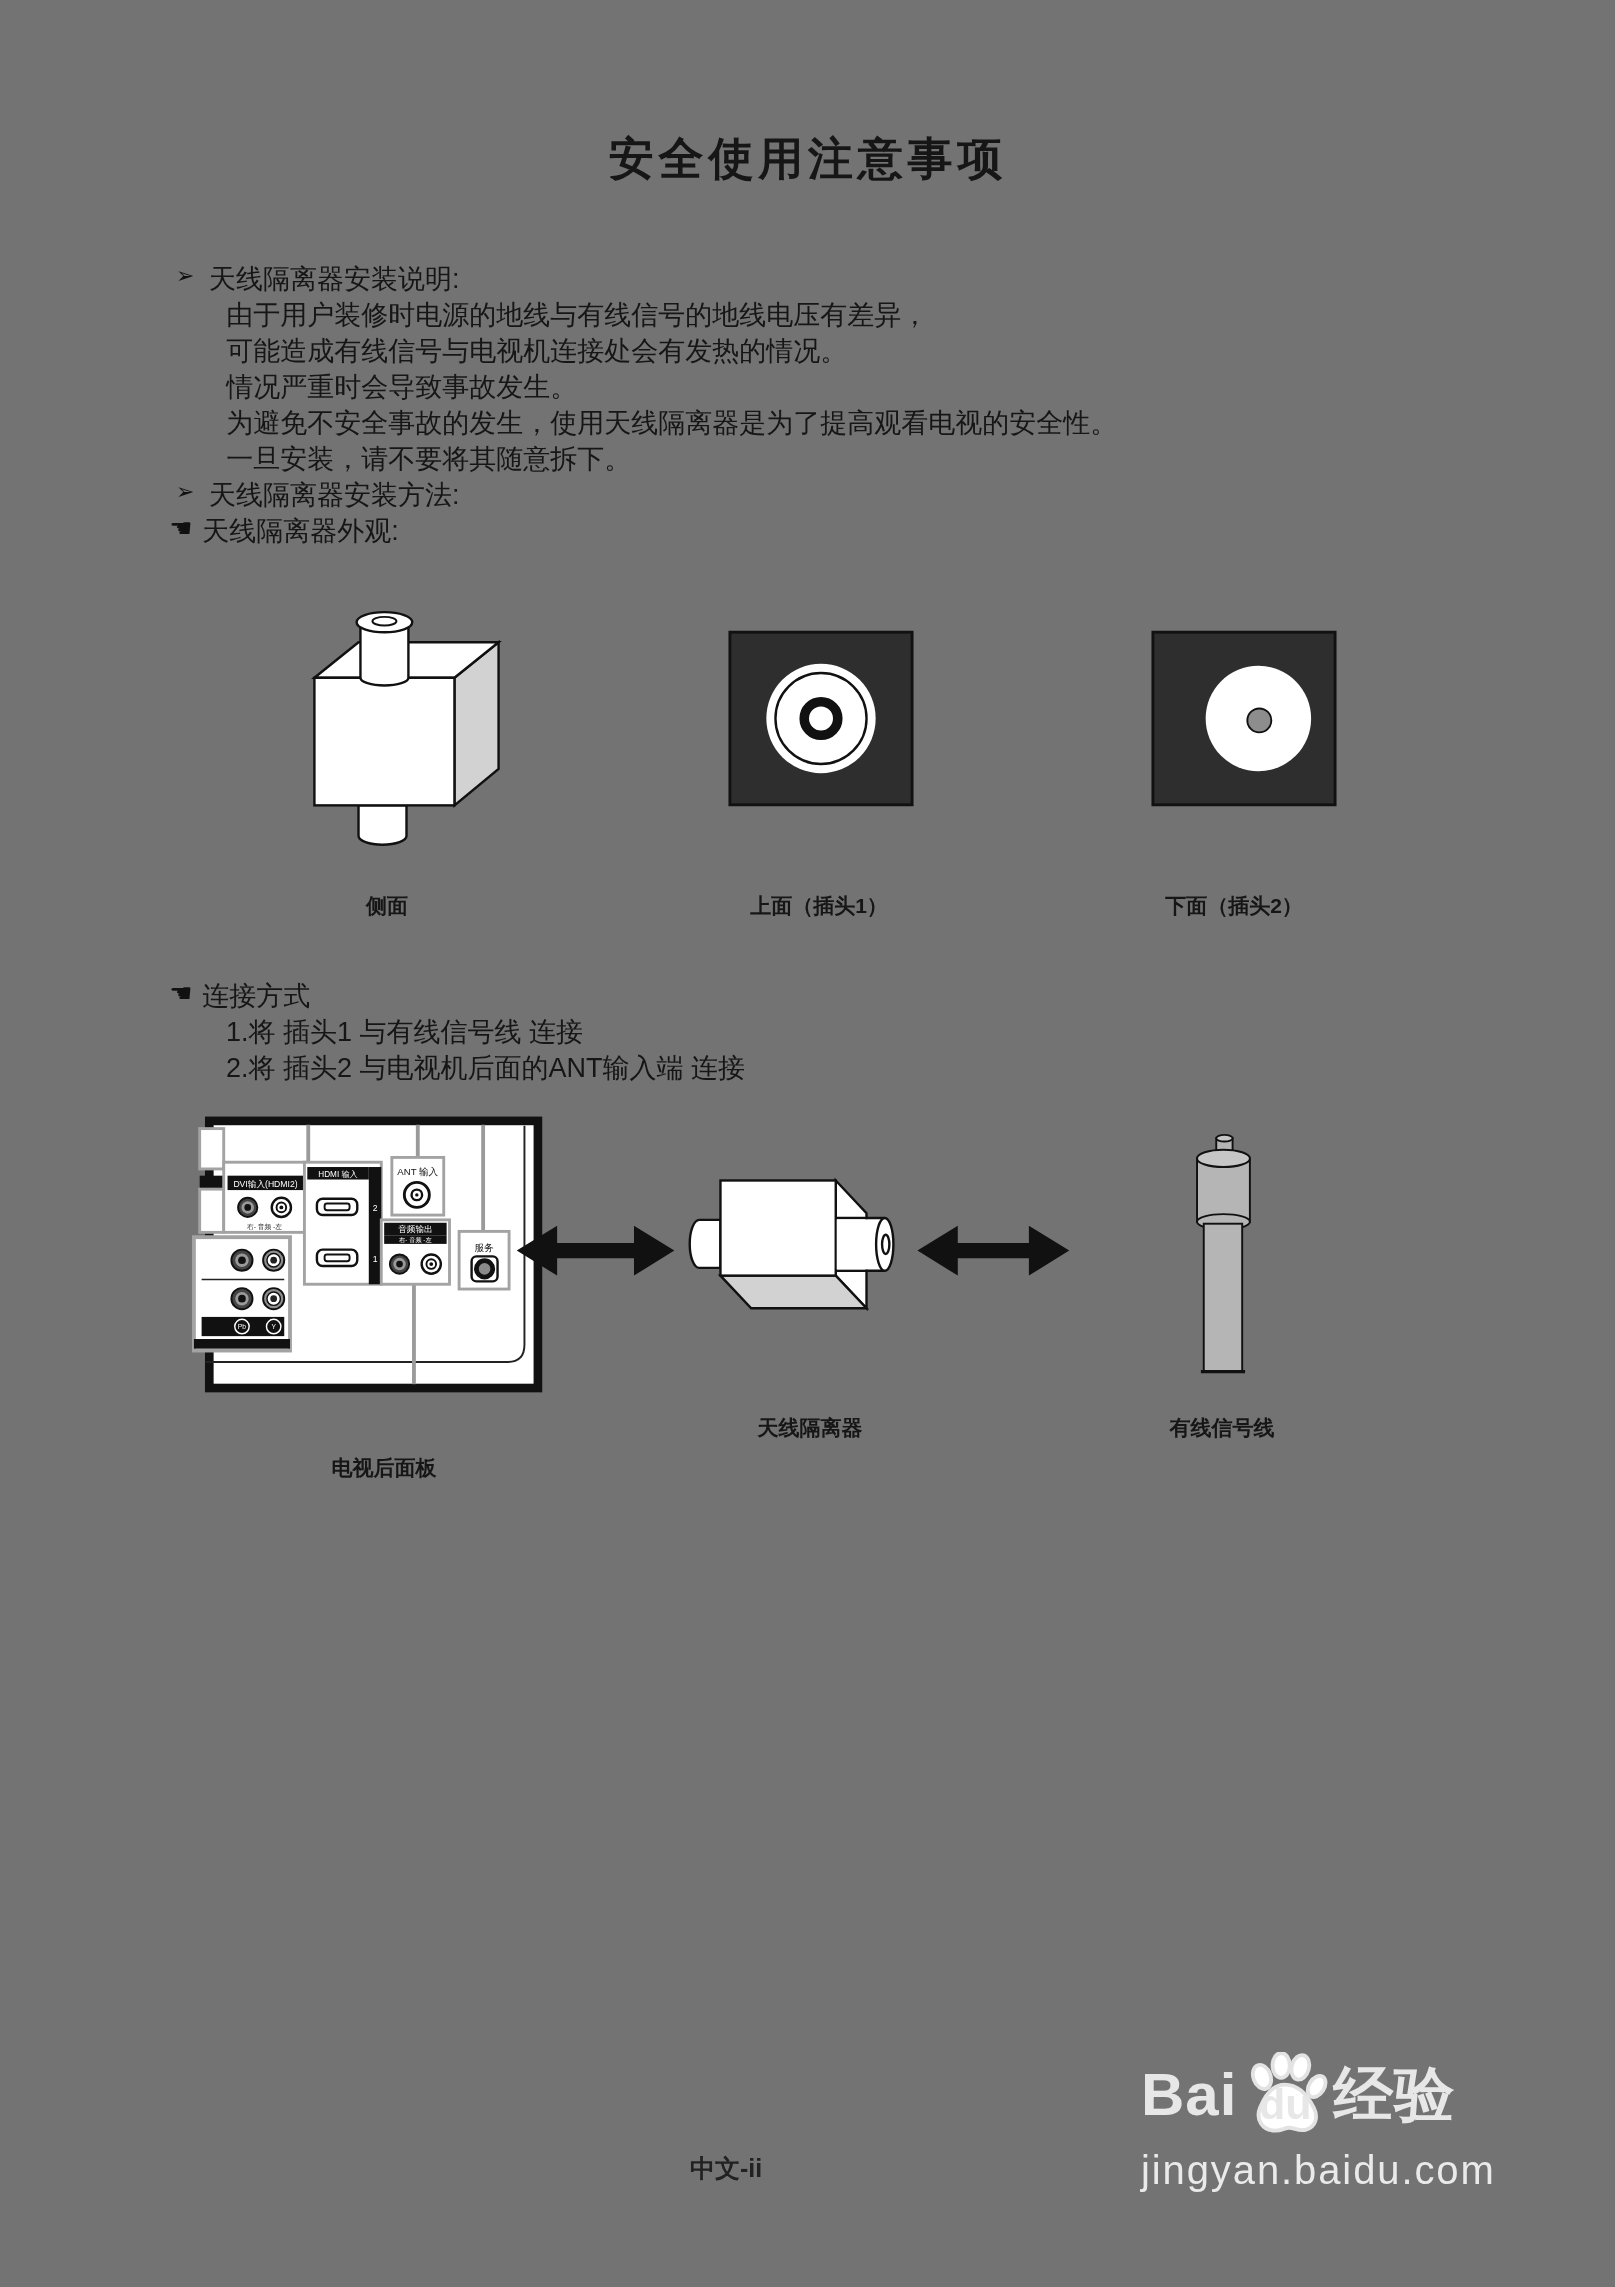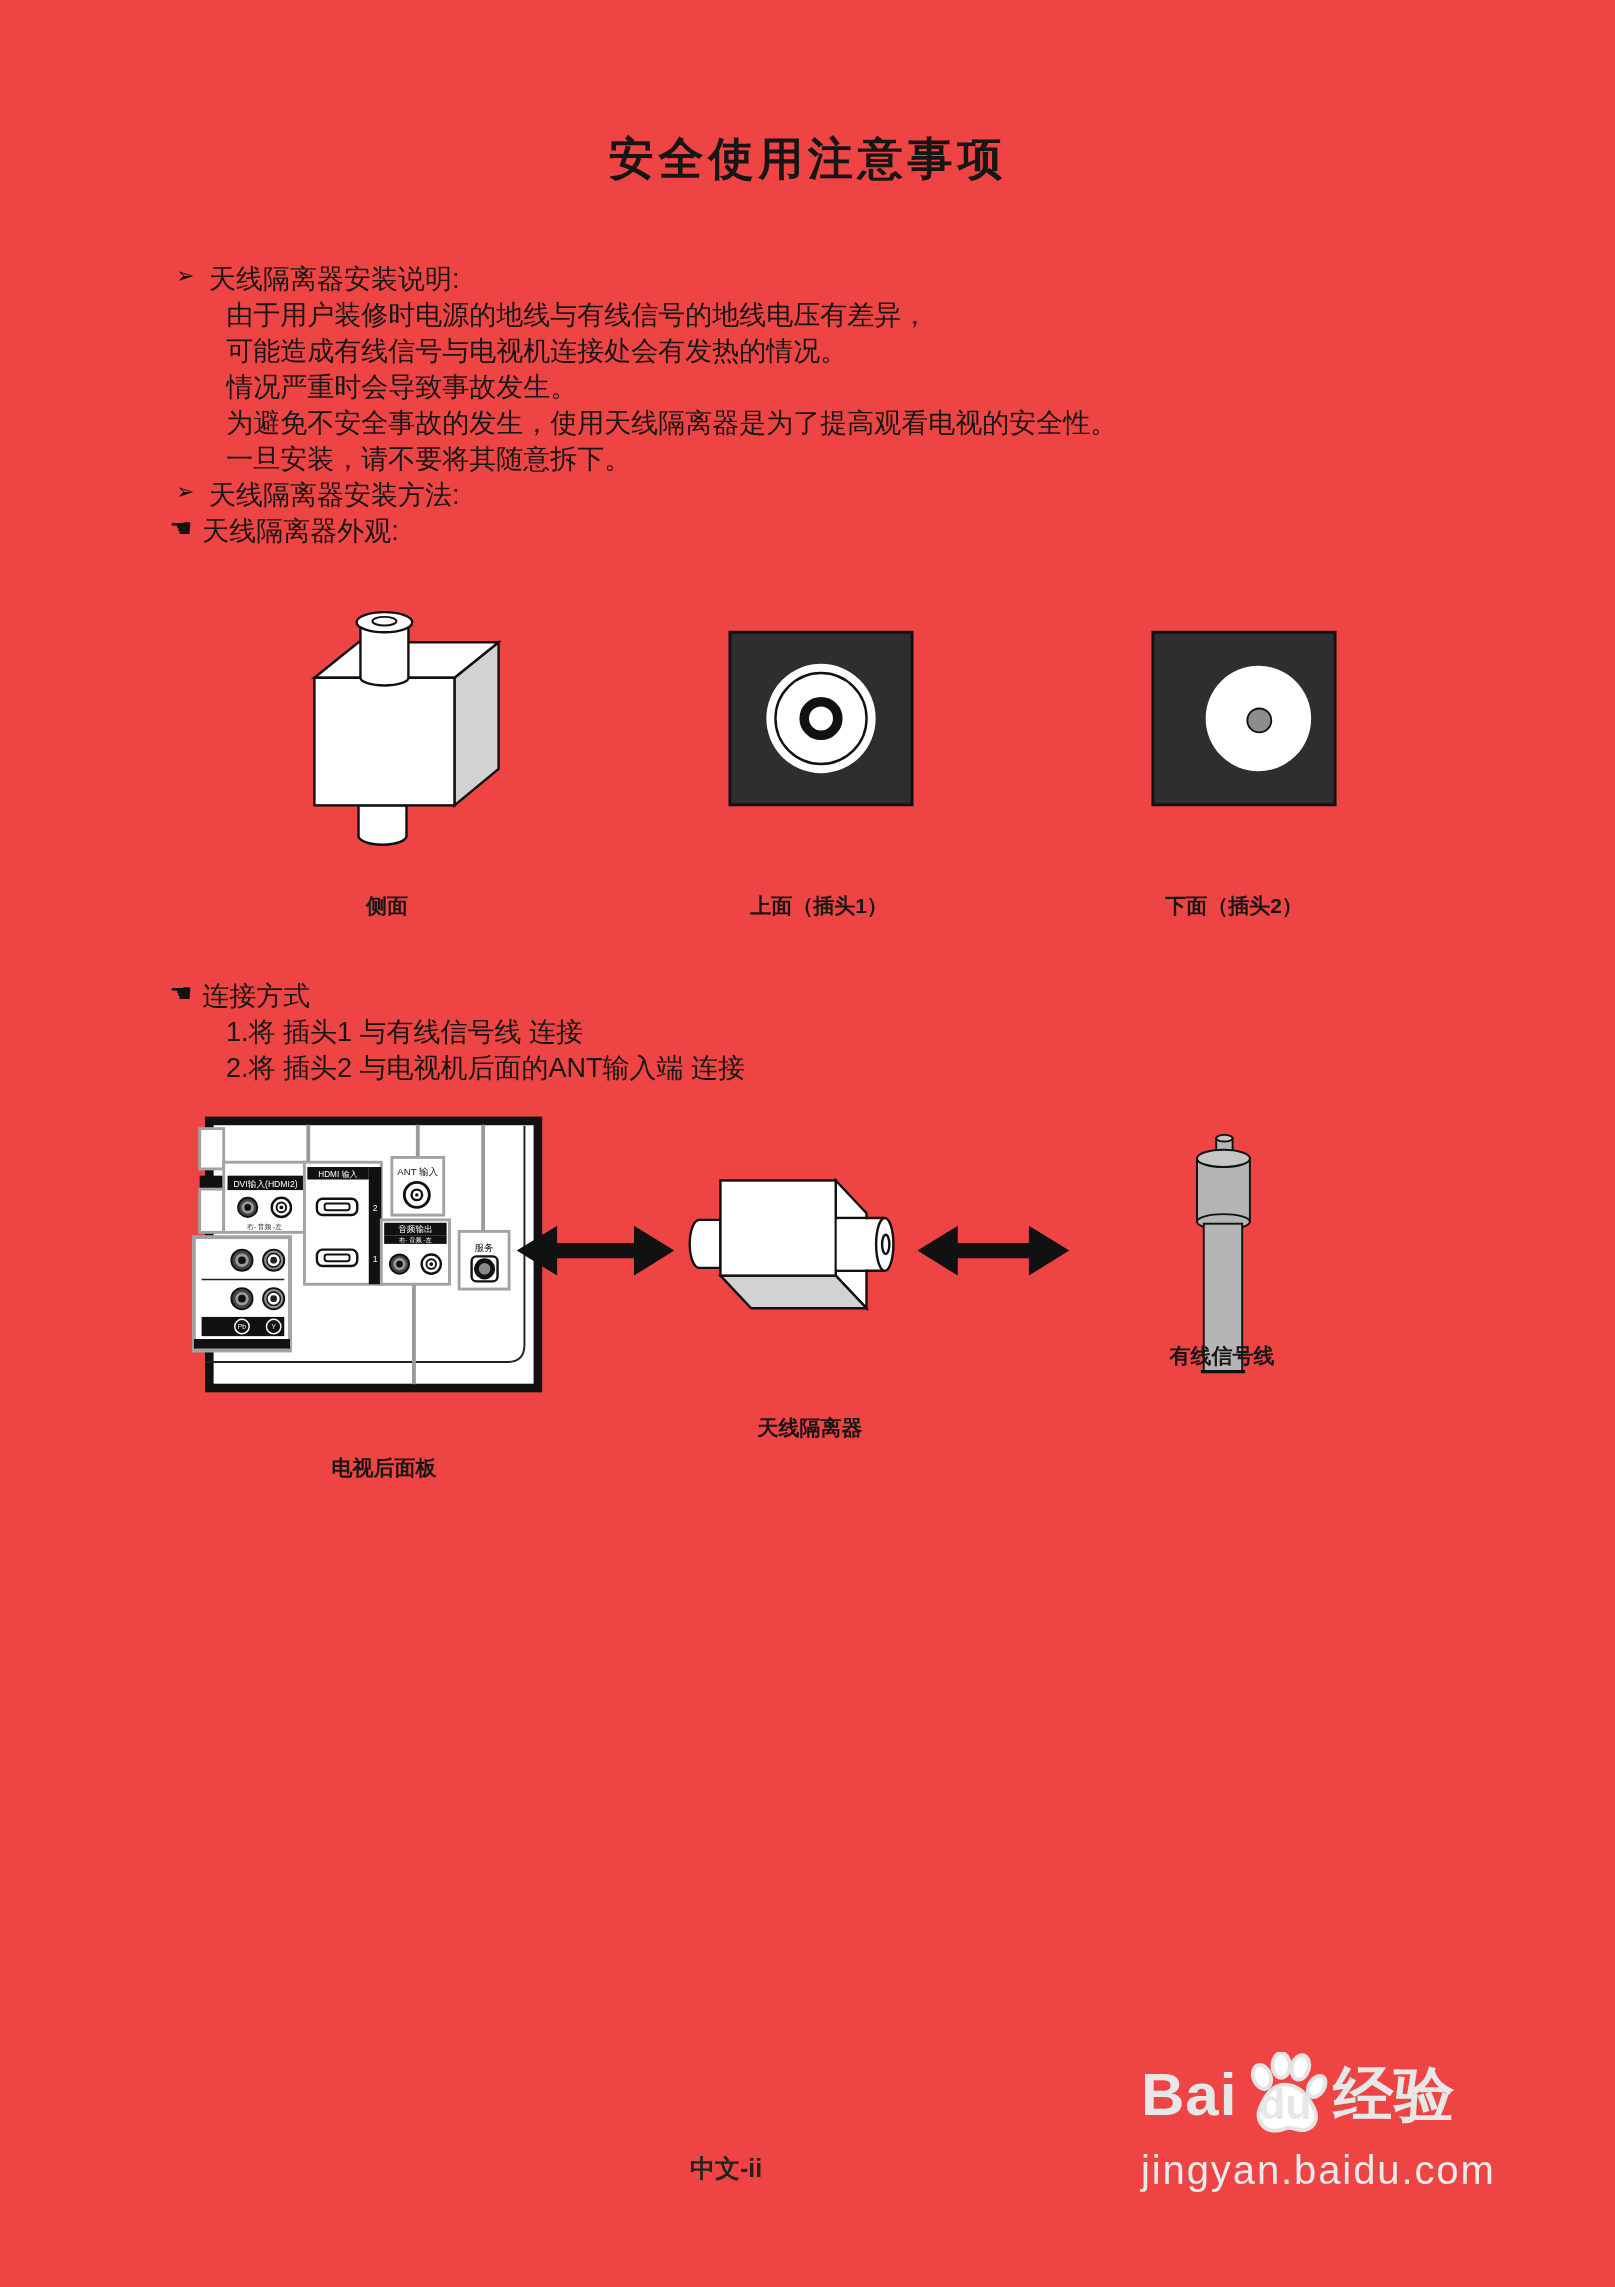--- a/index.html
+++ b/index.html
@@ -1,17 +1,17 @@
 <!DOCTYPE html>
 <html><head>
 <meta charset="utf-8">
 <style>
   html,body{margin:0;padding:0;background:#888;}
   .page{
-    position:relative;width:1616px;height:2287px;background:#ef4444;
+    position:relative;width:1616px;height:2287px;background:#737373;
     font-family:"Liberation Sans","DejaVu Sans",sans-serif;color:#1b1b1b;
     overflow:hidden;margin:0 auto;text-decoration:underline;
   }
   .page-title{
     position:absolute;left:0;top:129px;width:100%;text-align:center;
     font-size:45px;font-weight:700;letter-spacing:4.8px;color:#161616;
   }
   .text-block{position:absolute;left:176px;font-size:27px;font-weight:500;color:#161616;}
   .t-line{display:flex;align-items:flex-start;height:36px;white-space:pre;}
   .blt{display:inline-block;width:33px;flex:0 0 33px;font-size:22px;padding-top:1.9px;color:#111;}
@@ -229,21 +229,21 @@
       <rect x="1046" y="46" width="55" height="66" fill="#b5b5b5" stroke="#111" stroke-width="2"></rect>
       <ellipse cx="1073.5" cy="112" rx="27.5" ry="8" fill="#b5b5b5" stroke="#111" stroke-width="2"></ellipse>
       <ellipse cx="1073.5" cy="46" rx="27.5" ry="9" fill="#c6c6c6" stroke="#111" stroke-width="2"></ellipse>
       <rect x="1053" y="114" width="40" height="154" fill="#b5b5b5" stroke="#111" stroke-width="2"></rect>
       <line x1="1050" y1="268" x2="1096" y2="268" stroke="#111" stroke-width="3.5"></line>
     </g>
   </svg>
 
   <div class="fig-caption" style="left:384px;top:1454px;">电视后面板</div>
   <div class="fig-caption" style="left:810px;top:1414px;">天线隔离器</div>
-  <div class="fig-caption" style="left:1222px;top:1342px;">有线信号线</div>
+  <div class="fig-caption" style="left:1222px;top:1414px;">有线信号线</div>
 
   <div class="footer">中文-ii</div>
 
   <div class="watermark">
     <div class="wm-brand">
       <span class="seg">Bai</span>
       <span class="wm-paw">
         <svg width="92" height="92" viewBox="0 0 96 96">
           <ellipse cx="24" cy="26" rx="9" ry="13" fill="#fff" stroke="#e3e3e3" stroke-width="4" transform="rotate(-20 24 26)"></ellipse>
           <ellipse cx="44" cy="14" rx="9" ry="13" fill="#fff" stroke="#e3e3e3" stroke-width="4"></ellipse>

